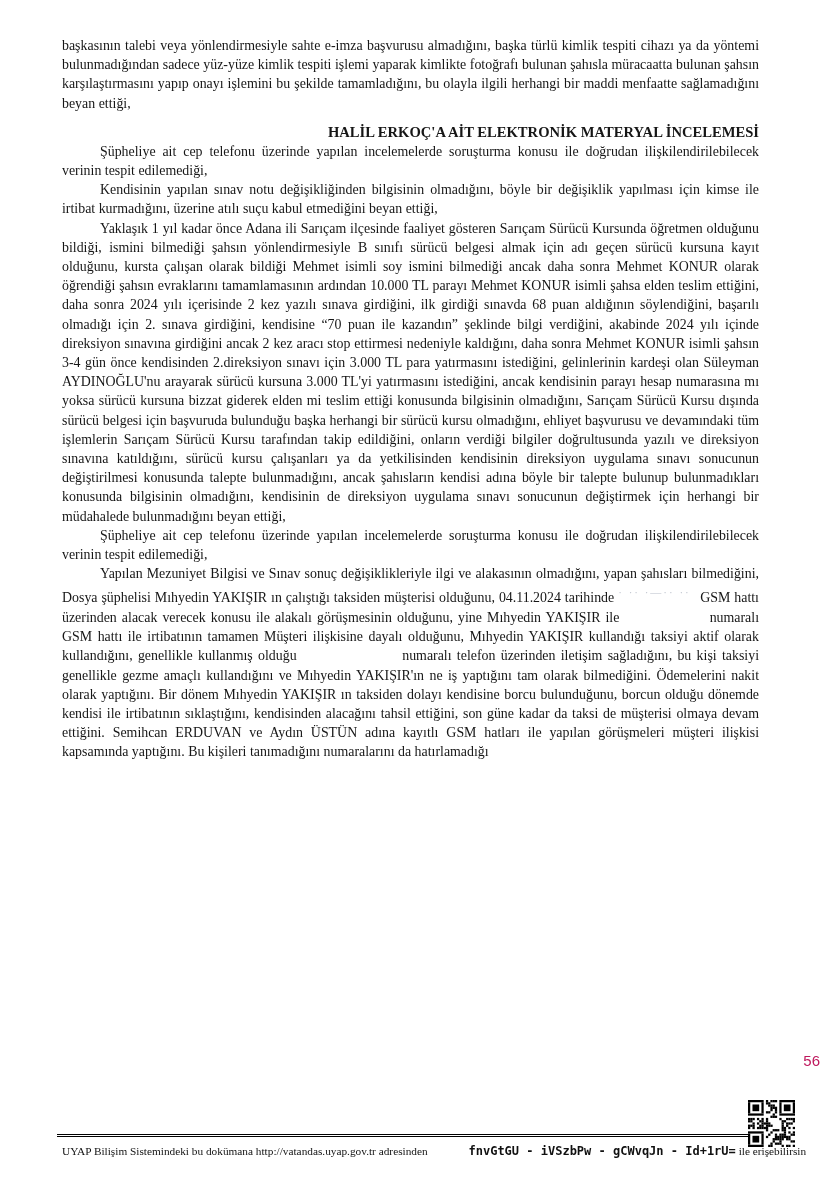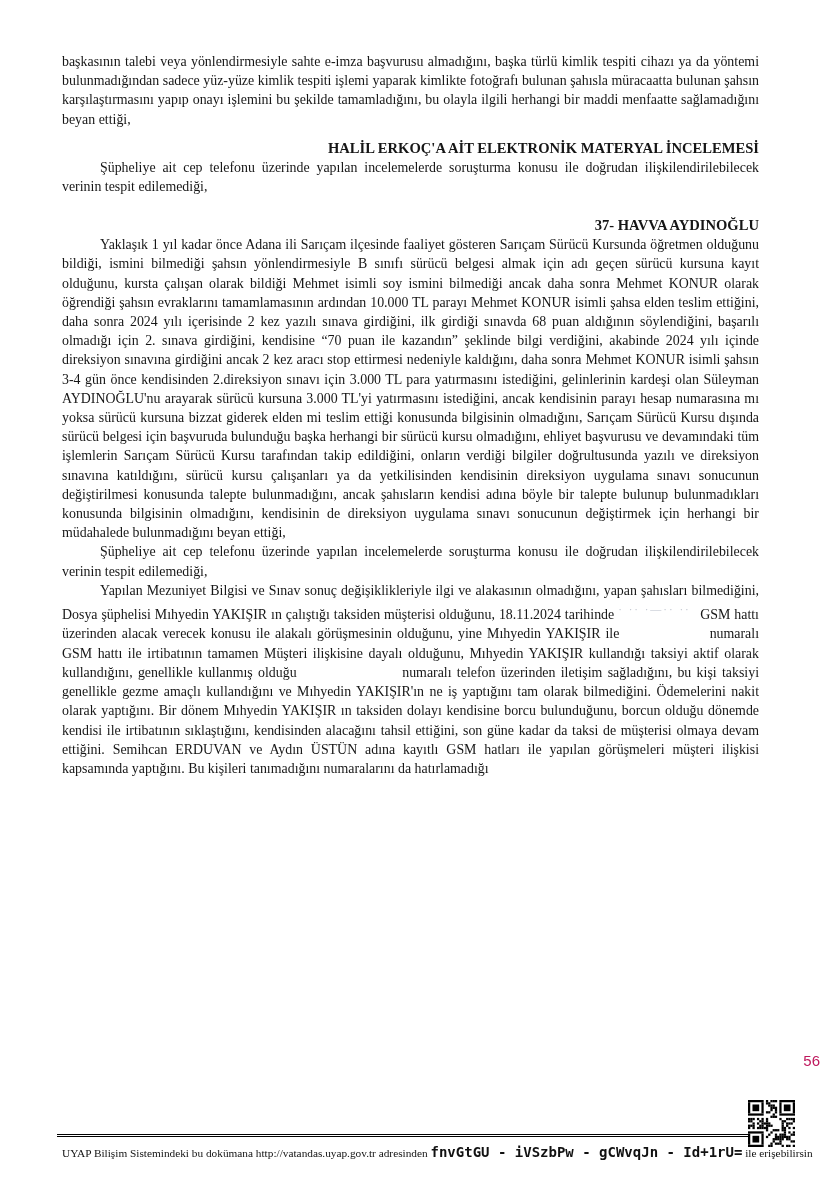--- a/index.html
+++ b/index.html
@@ -1,21 +1,21 @@
 <!DOCTYPE html>
 <html><head>
 <meta charset="utf-8">
 <style>
   html,body{margin:0;padding:0;background:#ffffff;}
   .page{
     position:relative;width:820px;height:1198px;background:#ffffff;
     font-family:"Liberation Serif",serif;color:#161616;overflow:hidden;
   }
   .doc{
-    position:absolute;left:62px;top:52px;width:697px;
+    position:absolute;left:62px;top:36px;width:697px;
     font-size:13.9px;line-height:19.2px;text-align:justify;
   }
   .para{margin:0;text-indent:38px;}
   .para.no-indent{text-indent:0;}
   .sec{
     font-size:14.6px;line-height:19px;margin:20px 0 0 0;
     font-weight:bold;text-align:right;text-indent:0;
   }
   .sec.first{margin-top:10px;}
   .sec .note{font-style:italic;}
@@ -30,43 +30,43 @@
     position:absolute;top:1052px;left:0;width:100%;text-align:right;
     font-family:"Liberation Sans",sans-serif;font-size:15px;color:#be185d;
   }
   .qr{position:absolute;left:748px;top:1100px;width:47px;height:47px;}
   .rule{position:absolute;left:57px;top:1134px;width:692px;height:0;border-top:3px double #000;}
   .footer{
     position:absolute;left:62px;top:1144px;width:720px;
     font-size:11.3px;color:#111;white-space:nowrap;
   }
   .footer .code{
-    font-family:"DejaVu Sans Mono",monospace;font-weight:bold;font-size:14px;
+    font-family:"DejaVu Sans Mono",monospace;font-weight:bold;font-size:12px;margin-left:38px;
   }
 </style>
 </head>
 <body>
 
 <div class="page">
 
   <div class="doc">
 
     <p class="para no-indent">başkasının talebi veya yönlendirmesiyle sahte e-imza başvurusu almadığını, başka türlü kimlik tespiti cihazı ya da yöntemi bulunmadığından sadece yüz-yüze kimlik tespiti işlemi yaparak kimlikte fotoğrafı bulunan şahısla müracaatta bulunan şahsın karşılaştırmasını yapıp onayı işlemini bu şekilde tamamladığını, bu olayla ilgili herhangi bir maddi menfaatte sağlamadığını beyan ettiği,</p>
 
     <h2 class="sec first">HALİL ERKOÇ'A AİT ELEKTRONİK MATERYAL İNCELEMESİ</h2>
     <p class="para">Şüpheliye ait cep telefonu üzerinde yapılan incelemelerde soruşturma konusu ile doğrudan ilişkilendirilebilecek verinin tespit edilemediği,</p>
 
-
-    <h2 class="sec">37- HAVVA AYDINOĞLU</h2>
+    <p class="para">Kendisinin yapılan sınav notu değişikliğinden bilgisinin olmadığını, böyle bir değişiklik yapılması için kimse ile irtibat kurmadığını, üzerine atılı suçu kabul etmediğini beyan ettiği,</p>
+
     <p class="para">Yaklaşık 1 yıl kadar önce Adana ili Sarıçam ilçesinde faaliyet gösteren Sarıçam Sürücü Kursunda öğretmen olduğunu bildiği, ismini bilmediği şahsın yönlendirmesiyle B sınıfı sürücü belgesi almak için adı geçen sürücü kursuna kayıt olduğunu, kursta çalışan olarak bildiği Mehmet isimli soy ismini bilmediği ancak daha sonra Mehmet KONUR olarak öğrendiği şahsın evraklarını tamamlamasının ardından 10.000 TL parayı Mehmet KONUR isimli şahsa elden teslim ettiğini, daha sonra 2024 yılı içerisinde 2 kez yazılı sınava girdiğini, ilk girdiği sınavda 68 puan aldığının söylendiğini, başarılı olmadığı için 2. sınava girdiğini, kendisine “70 puan ile kazandın” şeklinde bilgi verdiğini, akabinde 2024 yılı içinde direksiyon sınavına girdiğini ancak 2 kez aracı stop ettirmesi nedeniyle kaldığını, daha sonra Mehmet KONUR isimli şahsın 3-4 gün önce kendisinden 2.direksiyon sınavı için 3.000 TL para yatırmasını istediğini, gelinlerinin kardeşi olan Süleyman AYDINOĞLU'nu arayarak sürücü kursuna 3.000 TL'yi yatırmasını istediğini, ancak kendisinin parayı hesap numarasına mı yoksa sürücü kursuna bizzat giderek elden mi teslim ettiği konusunda bilgisinin olmadığını, Sarıçam Sürücü Kursu dışında sürücü belgesi için başvuruda bulunduğu başka herhangi bir sürücü kursu olmadığını, ehliyet başvurusu ve devamındaki tüm işlemlerin Sarıçam Sürücü Kursu tarafından takip edildiğini, onların verdiği bilgiler doğrultusunda yazılı ve direksiyon sınavına katıldığını, sürücü kursu çalışanları ya da yetkilisinden kendisinin direksiyon uygulama sınavı sonucunun değiştirilmesi konusunda talepte bulunmadığını, ancak şahısların kendisi adına böyle bir talepte bulunup bulunmadıkları konusunda bilgisinin olmadığını, kendisinin de direksiyon uygulama sınavı sonucunun değiştirmek için herhangi bir müdahalede bulunmadığını beyan ettiği,</p>
 
     <p class="para">Şüpheliye ait cep telefonu üzerinde yapılan incelemelerde soruşturma konusu ile doğrudan ilişkilendirilebilecek verinin tespit edilemediği,</p>
 
     <p class="para">
-      <span>Yapılan Mezuniyet Bilgisi ve Sınav sonuç değişiklikleriyle ilgi ve alakasının olmadığını, yapan şahısları bilmediğini, Dosya şüphelisi Mıhyedin YAKIŞIR ın çalıştığı taksiden müşterisi olduğunu, 18.11.2024 tarihinde</span>
+      <span>Yapılan Mezuniyet Bilgisi ve Sınav sonuç değişiklikleriyle ilgi ve alakasının olmadığını, yapan şahısları bilmediğini, Dosya şüphelisi Mıhyedin YAKIŞIR ın çalıştığı taksiden müşterisi olduğunu, 04.11.2024 tarihinde</span>
       <span class="ghost">· ·· ·—·· ··</span>
       <span>GSM hattı üzerinden alacak verecek konusu ile alakalı görüşmesinin olduğunu, yine Mıhyedin YAKIŞIR ile</span>
       <span class="blank-a"></span>
       <span>numaralı GSM hattı ile irtibatının tamamen Müşteri ilişkisine dayalı  olduğunu, Mıhyedin YAKIŞIR kullandığı taksiyi aktif olarak kullandığını, genellikle kullanmış olduğu</span>
       <span class="blank-b"></span>
       <span>numaralı telefon üzerinden iletişim sağladığını, bu kişi taksiyi genellikle gezme amaçlı kullandığını ve Mıhyedin YAKIŞIR'ın ne iş yaptığını tam olarak bilmediğini. Ödemelerini nakit olarak yaptığını. Bir dönem Mıhyedin YAKIŞIR ın taksiden dolayı kendisine borcu bulunduğunu, borcun olduğu dönemde kendisi ile irtibatının sıklaştığını, kendisinden alacağını tahsil ettiğini, son güne kadar da taksi de müşterisi olmaya devam ettiğini. Semihcan ERDUVAN ve Aydın ÜSTÜN adına kayıtlı GSM hatları ile yapılan görüşmeleri müşteri ilişkisi kapsamında yaptığını. Bu kişileri tanımadığını numaralarını da hatırlamadığı</span>
     </p>
 
   </div>
 

